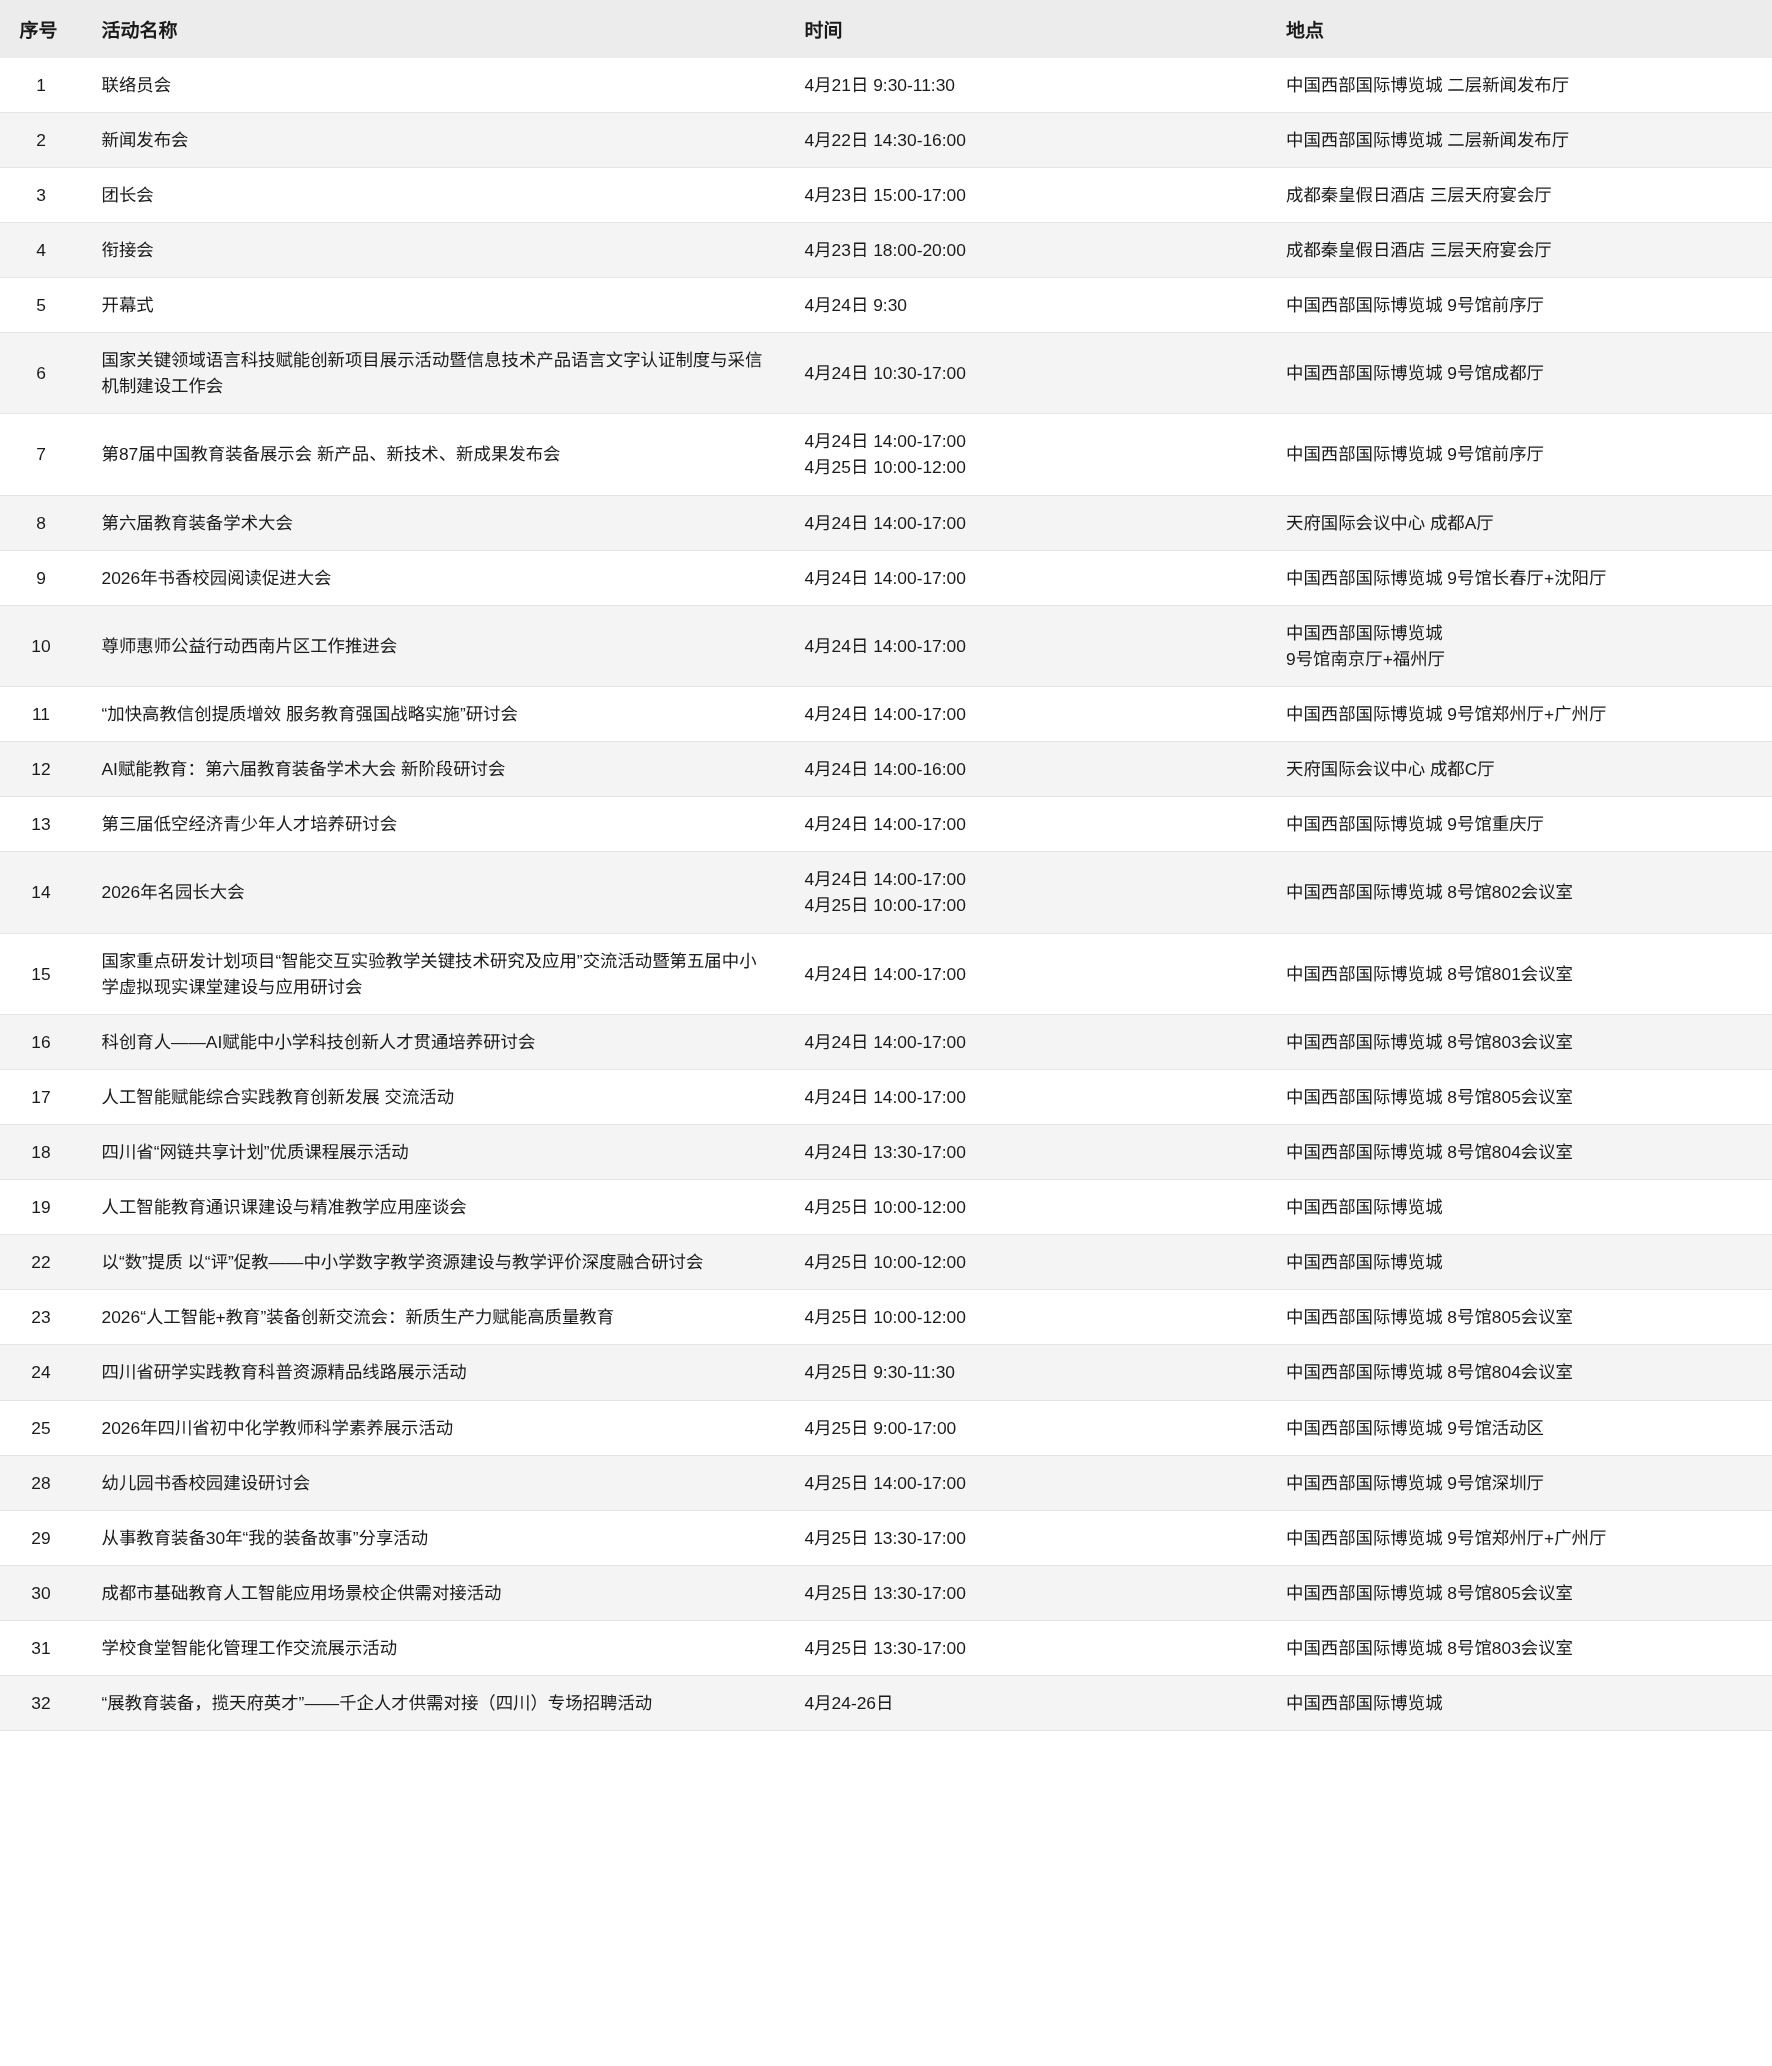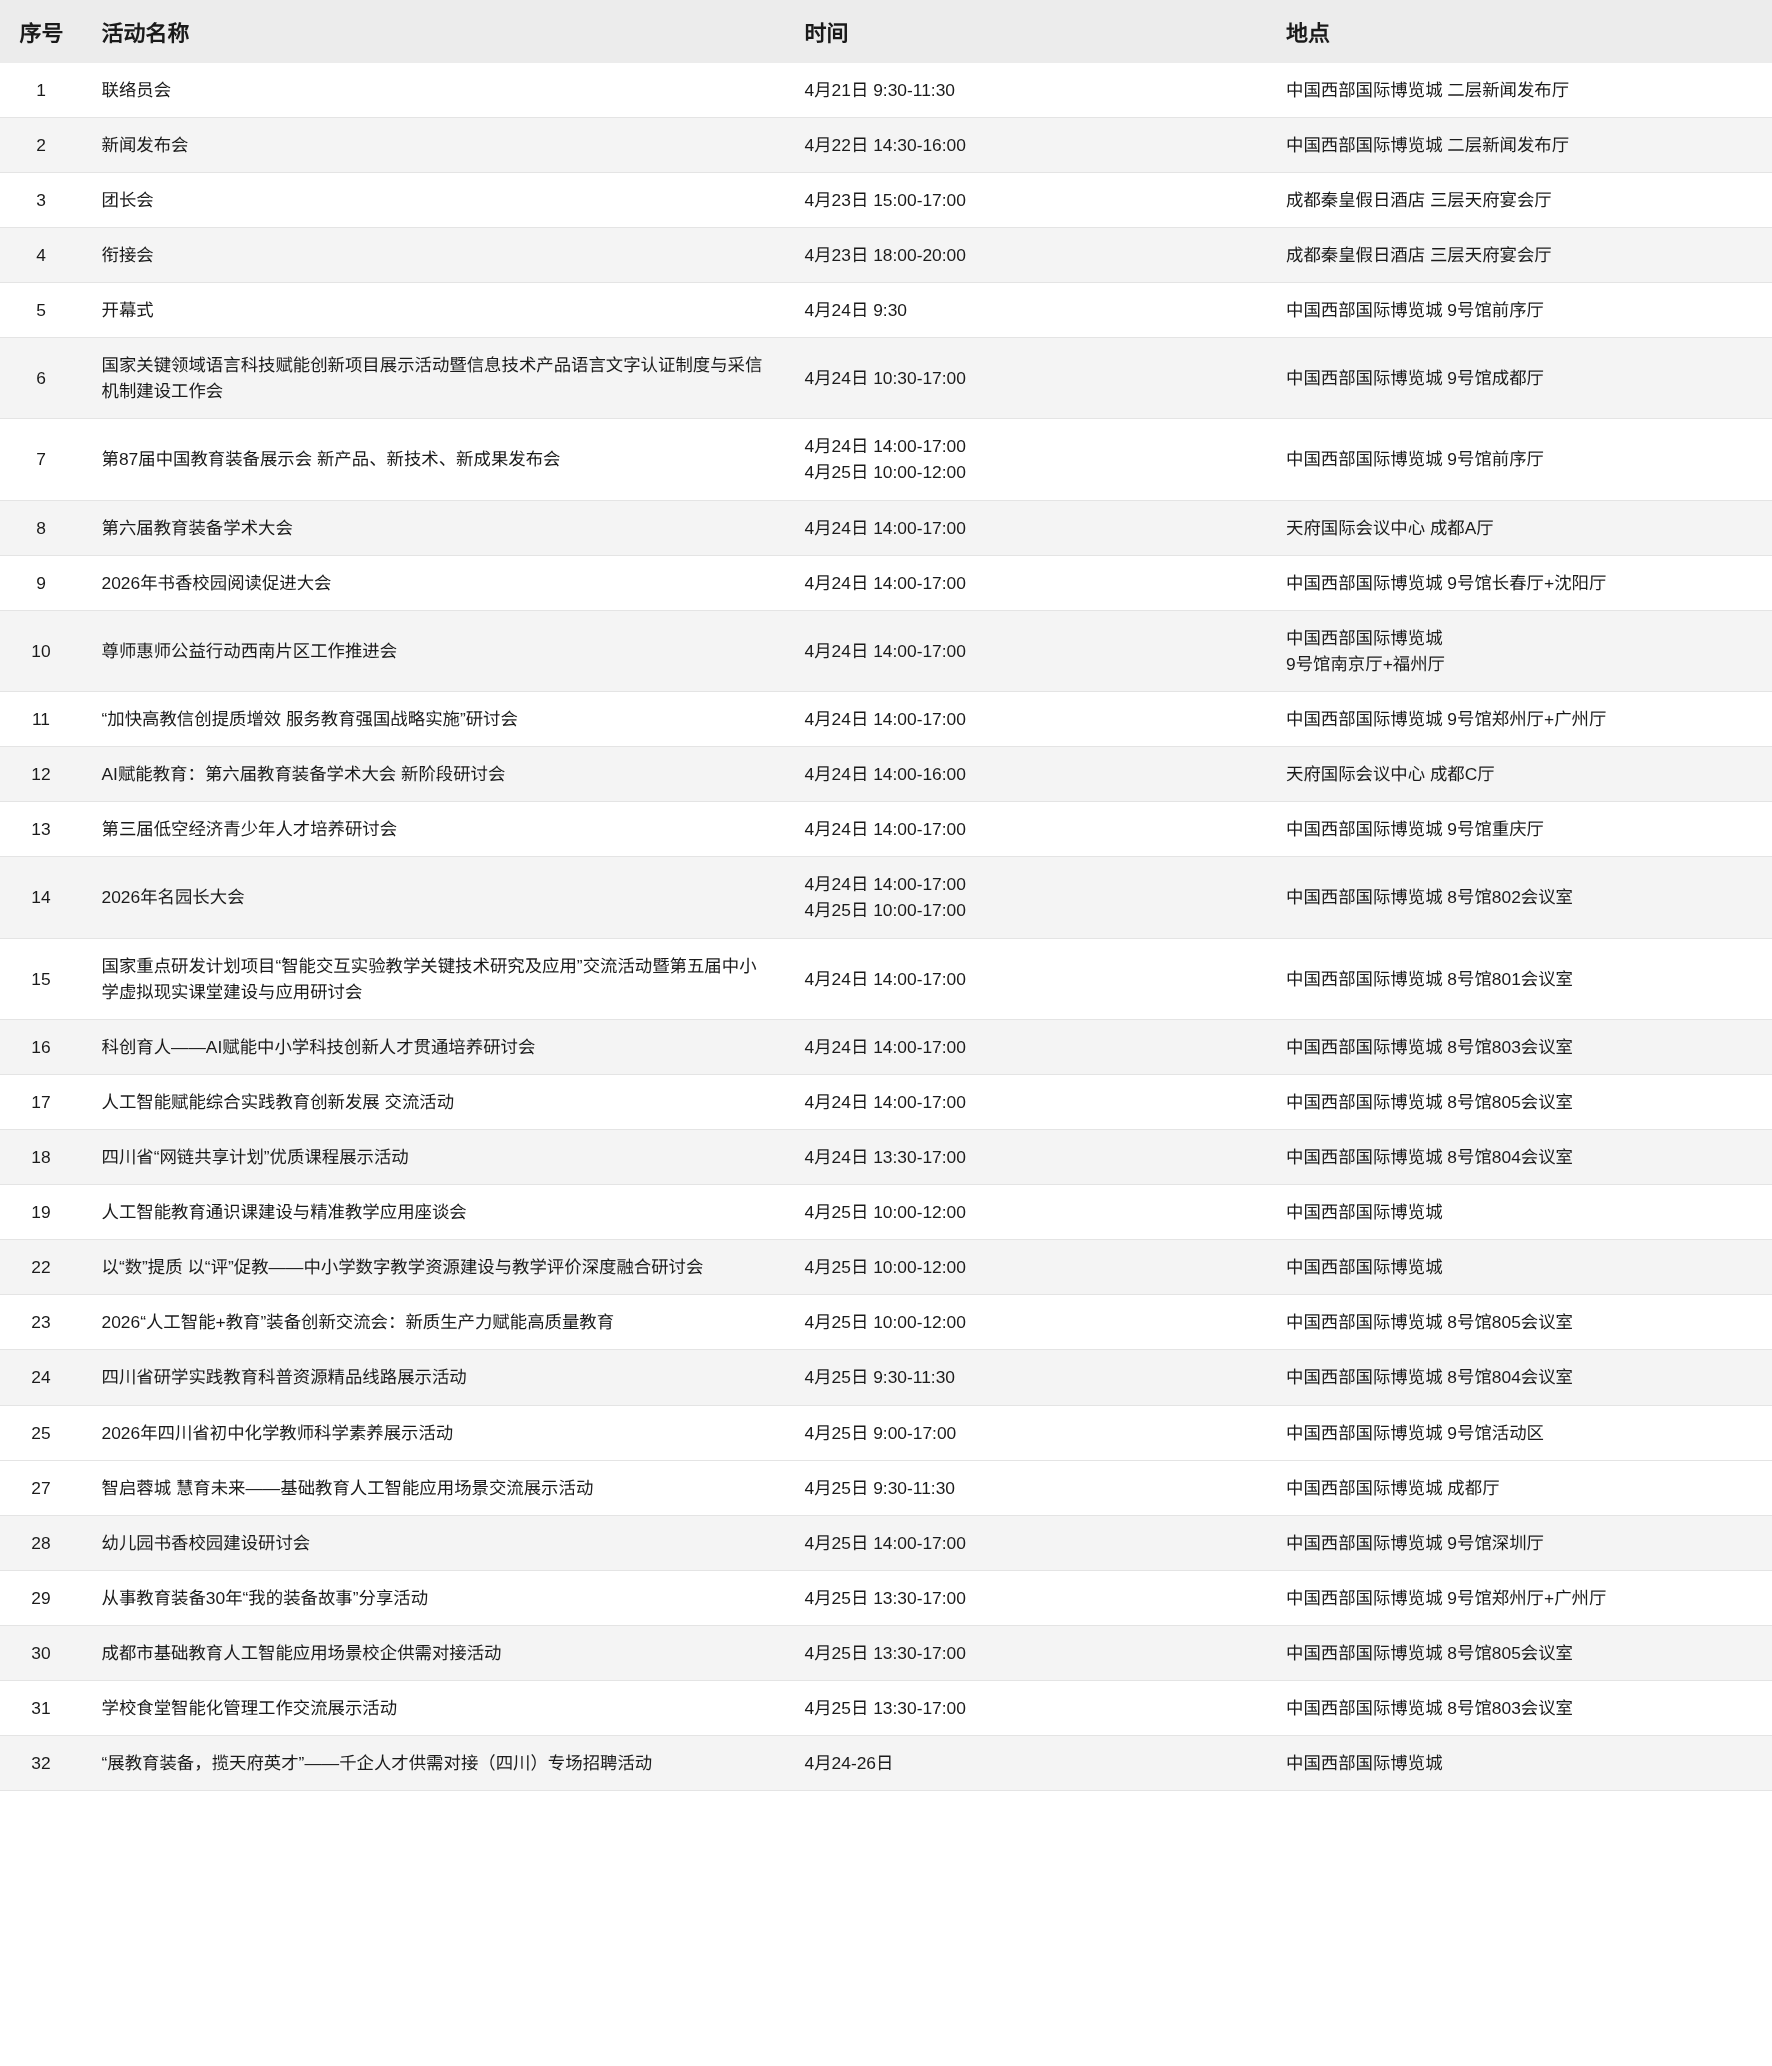--- a/index.html
+++ b/index.html
@@ -24,21 +24,21 @@
     font-size: 17.4px;
   }
   table.schedule col.c-index  { width: 82px; }
   table.schedule col.c-name   { width: 710px; }
   table.schedule col.c-time   { width: 480px; }
   table.schedule col.c-place  { width: 500px; }
 
   thead th {
     background: #ececec;
     font-weight: bold;
-    font-size: 22px;
+    font-size: 19px;
     color: #1a1a1a;
     text-align: left;
     padding: 15.3px 12.5px;
     border: none;
     vertical-align: middle;
   }
   thead th.th-index { padding-left: 19.5px; }
   thead th.th-name  { padding-left: 19.5px; }
   thead th.th-time  { padding-left: 12.5px; }
   thead th.th-place { padding-left: 14px; }
@@ -219,26 +219,20 @@
           <td class="cell-name">四川省研学实践教育科普资源精品线路展示活动</td>
           <td class="cell-time">4月25日 9:30-11:30</td>
           <td class="cell-place">中国西部国际博览城 8号馆804会议室</td>
         </tr>
         <tr class="even">
           <td class="cell-index">25</td>
           <td class="cell-name">2026年四川省初中化学教师科学素养展示活动</td>
           <td class="cell-time">4月25日 9:00-17:00</td>
           <td class="cell-place">中国西部国际博览城 9号馆活动区</td>
         </tr>
-        <tr class="even">
-          <td class="cell-index">27</td>
-          <td class="cell-name">智启蓉城 慧育未来——基础教育人工智能应用场景交流展示活动</td>
-          <td class="cell-time">4月25日 9:30-11:30</td>
-          <td class="cell-place">中国西部国际博览城 成都厅</td>
-        </tr>
         <tr class="odd">
           <td class="cell-index">28</td>
           <td class="cell-name">幼儿园书香校园建设研讨会</td>
           <td class="cell-time">4月25日 14:00-17:00</td>
           <td class="cell-place">中国西部国际博览城 9号馆深圳厅</td>
         </tr>
         <tr class="even">
           <td class="cell-index">29</td>
           <td class="cell-name">从事教育装备30年“我的装备故事”分享活动</td>
           <td class="cell-time">4月25日 13:30-17:00</td>

